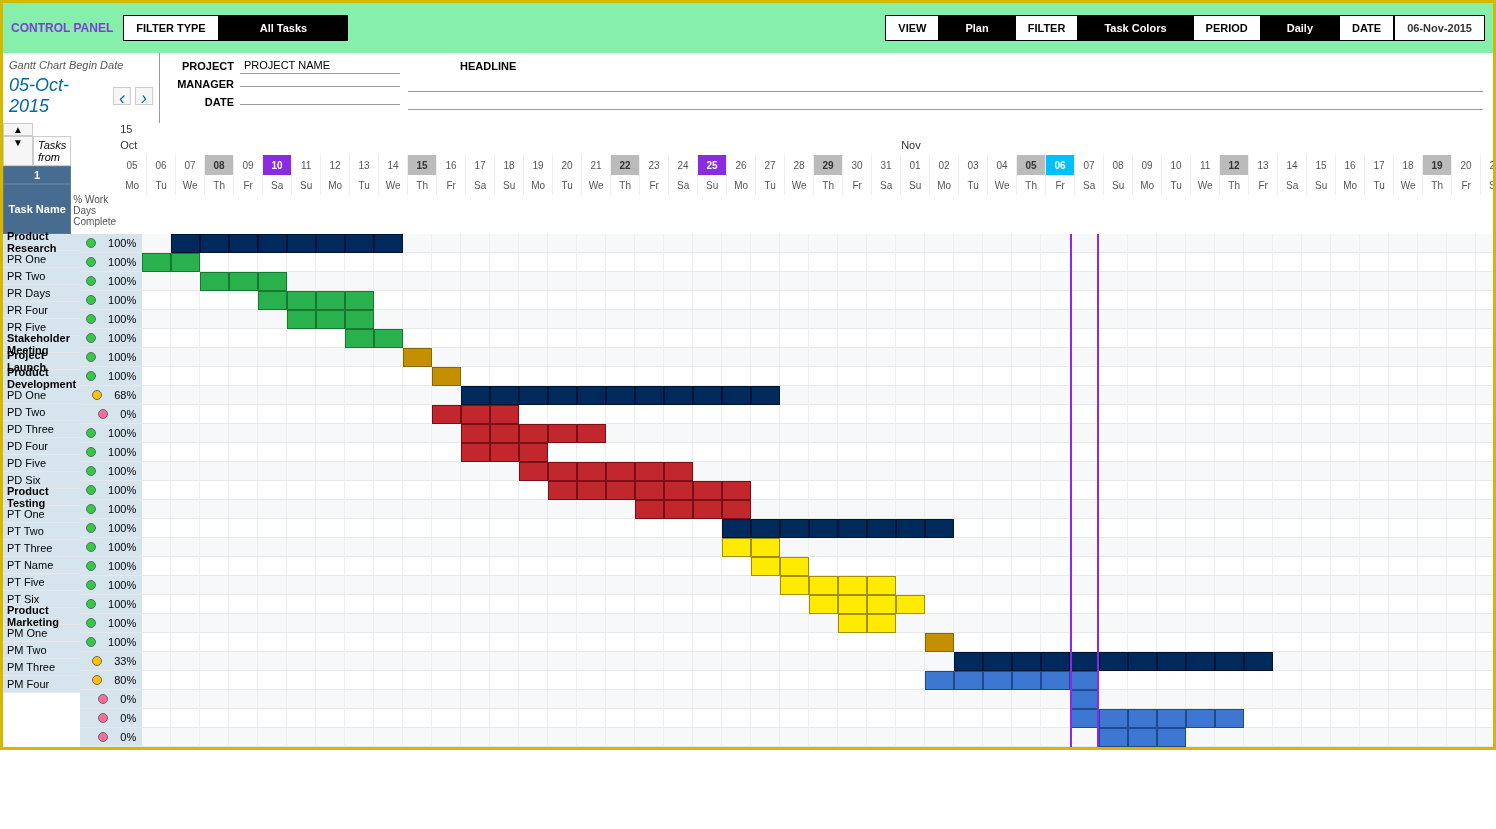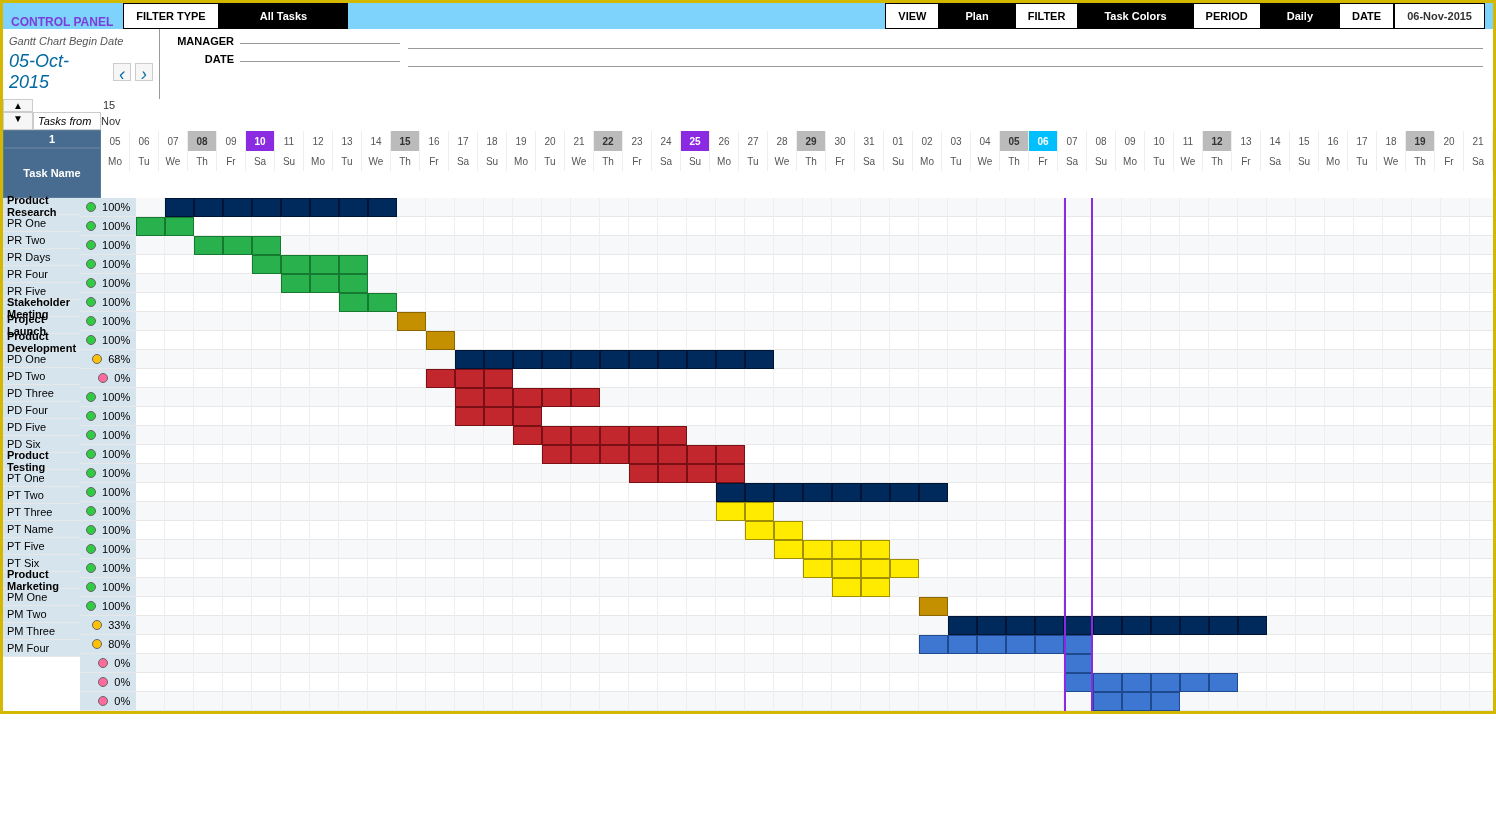--- a/index.html
+++ b/index.html
@@ -1,19 +1,19 @@
 <!DOCTYPE html>
 <html><head>
 <meta charset="utf-8">
 <style>
 * { box-sizing: border-box; margin: 0; padding: 0; }
 body { font-family: Arial, sans-serif; font-size: 11px; background: #fff; border: 3px solid #d4b800; }
 .container { display: flex; flex-direction: column; }
 
-.control-panel { display: flex; align-items: flex-end; gap: 0; padding: 0 8px; background: #7dd3fc; }
+.control-panel { display: flex; align-items: center; gap: 0; padding: 12px 8px; background: #86efac; }
 .cp-label { color: #7b3fd8; font-weight: bold; font-size: 12px; padding-right: 10px; }
 .cp-white { background: #fff; color: #000; font-weight: bold; border: 1px solid #000; padding: 6px 12px; }
 .cp-black { background: #000; color: #fff; font-weight: bold; border: 1px solid #000; padding: 6px 40px; }
 .cp-black.mid { padding: 6px 25px; }
 .cp-date { background: #fff; color: #333; font-weight: bold; border: 1px solid #000; padding: 6px 12px; }
 
 .legend-row { display: flex; align-items: center; padding: 4px 8px; }
 .legend-label { color: #7b3fd8; font-weight: bold; font-size: 12px; width: 150px; text-align: center; }
 .legend-spacer { width: 190px; }
 .legend-chip { background: #c49000; color: #fff; font-weight: bold; padding: 4px 26px; border: 1px solid #444; }
@@ -45,21 +45,21 @@
 .day-cell { width: 29px; text-align: center; font-size: 10px; color: #555; border-right: 1px solid #eee; display: flex; align-items: center; justify-content: center;}
 .day-cell.hl-grey { background: #bbb; color: #333; font-weight: bold;}
 .day-cell.hl-purple { background: #8a2be2; color: #fff; font-weight: bold;}
 .day-cell.hl-cyan { background: #00bfff; color: #fff; font-weight: bold;}
 
 .task-area { display: flex; }
 .task-labels { width: 157px; }
 .task-pcts { width: 70px; }
 .task-row { height: 17px; display: flex; align-items: center; border-bottom: 1px solid #e8e8e8; padding: 0 4px; background: #d6e4ee; }
 .task-row.bold { font-weight: bold; }
-.pct-row { height: 19px; display: flex; align-items: center; justify-content: flex-end; border-bottom: 1px solid #e8e8e8; padding: 0 6px; background: #d6e4ee; gap: 6px;}
+.pct-row { height: 19px; display: flex; align-items: center; justify-content: flex-end; border-bottom: 1px solid #e8e8e8; padding: 0 6px; background: #d6e4ee; gap: 12px;}
 .dot { width: 10px; height: 10px; border-radius: 50%; border: 1px solid #666; }
 .dot.green { background: #2ecc40; }
 .dot.yellow { background: #ffc107; }
 .dot.pink { background: #ff6b9d; }
 
 .gantt-rows { flex: 1; position: relative; }
 .gantt-row { height: 19px; display: flex; border-bottom: 1px solid #e8e8e8; background: #fff;}
 .gantt-row:nth-child(even) { background: #f6f8fa; }
 .g-cell { width: 29px; height: 19px; border-right: 1px solid #eee; }
 .bar-navy { background: #002a5c; border: 1px solid #001535; }
@@ -102,20 +102,25 @@
           <span>05-Oct-2015</span>
           <span class="nav-arrows">
             <span class="nav-arrow">‹</span>
             <span class="nav-arrow">›</span>
           </span>
         </div>
       </div>
     </div>
     <div class="project-info">
       <div class="pi-row">
+        <span class="pi-label">PROJECT</span>
+        <span class="pi-val">PROJECT NAME</span>
+        <span class="pi-headline">HEADLINE</span>
+      </div>
+      <div class="pi-row">
         <span class="pi-label">MANAGER</span>
         <span class="pi-val"></span>
         <span class="pi-headline-line"></span>
       </div>
       <div class="pi-row">
         <span class="pi-label">DATE</span>
         <span class="pi-val"></span>
         <span class="pi-headline-line"></span>
       </div>
     </div>
@@ -126,23 +131,28 @@
       <div class="updown-row">
         <span class="updown">▲</span>
       </div>
       <div class="updown-row">
         <span class="updown">▼</span>
         <span class="tasks-from">Tasks from</span>
       </div>
       <div class="cell-1">1</div>
       <div class="taskname-hdr">Task Name</div>
     </div>
+    <div style="width:70px">
+      <div style="height:55px"></div>
+      <div class="pct-hdr">% Work Days Complete</div>
+    </div>
     <div class="timeline grow">
       <div class="year-row">15</div>
       <div class="month-row flex" id="month-row">
+          <span style="position: relative; width: 783px; padding-left: 2px;">Oct</span>
           <span style="position: relative; width: 29px;">Nov</span>
         </div>
       <div class="daynum-row" id="daynum-row">
           <div class="day-cell">05</div>
           <div class="day-cell">06</div>
           <div class="day-cell">07</div>
           <div class="day-cell hl-grey">08</div>
           <div class="day-cell">09</div>
           <div class="day-cell hl-purple">10</div>
           <div class="day-cell">11</div>

